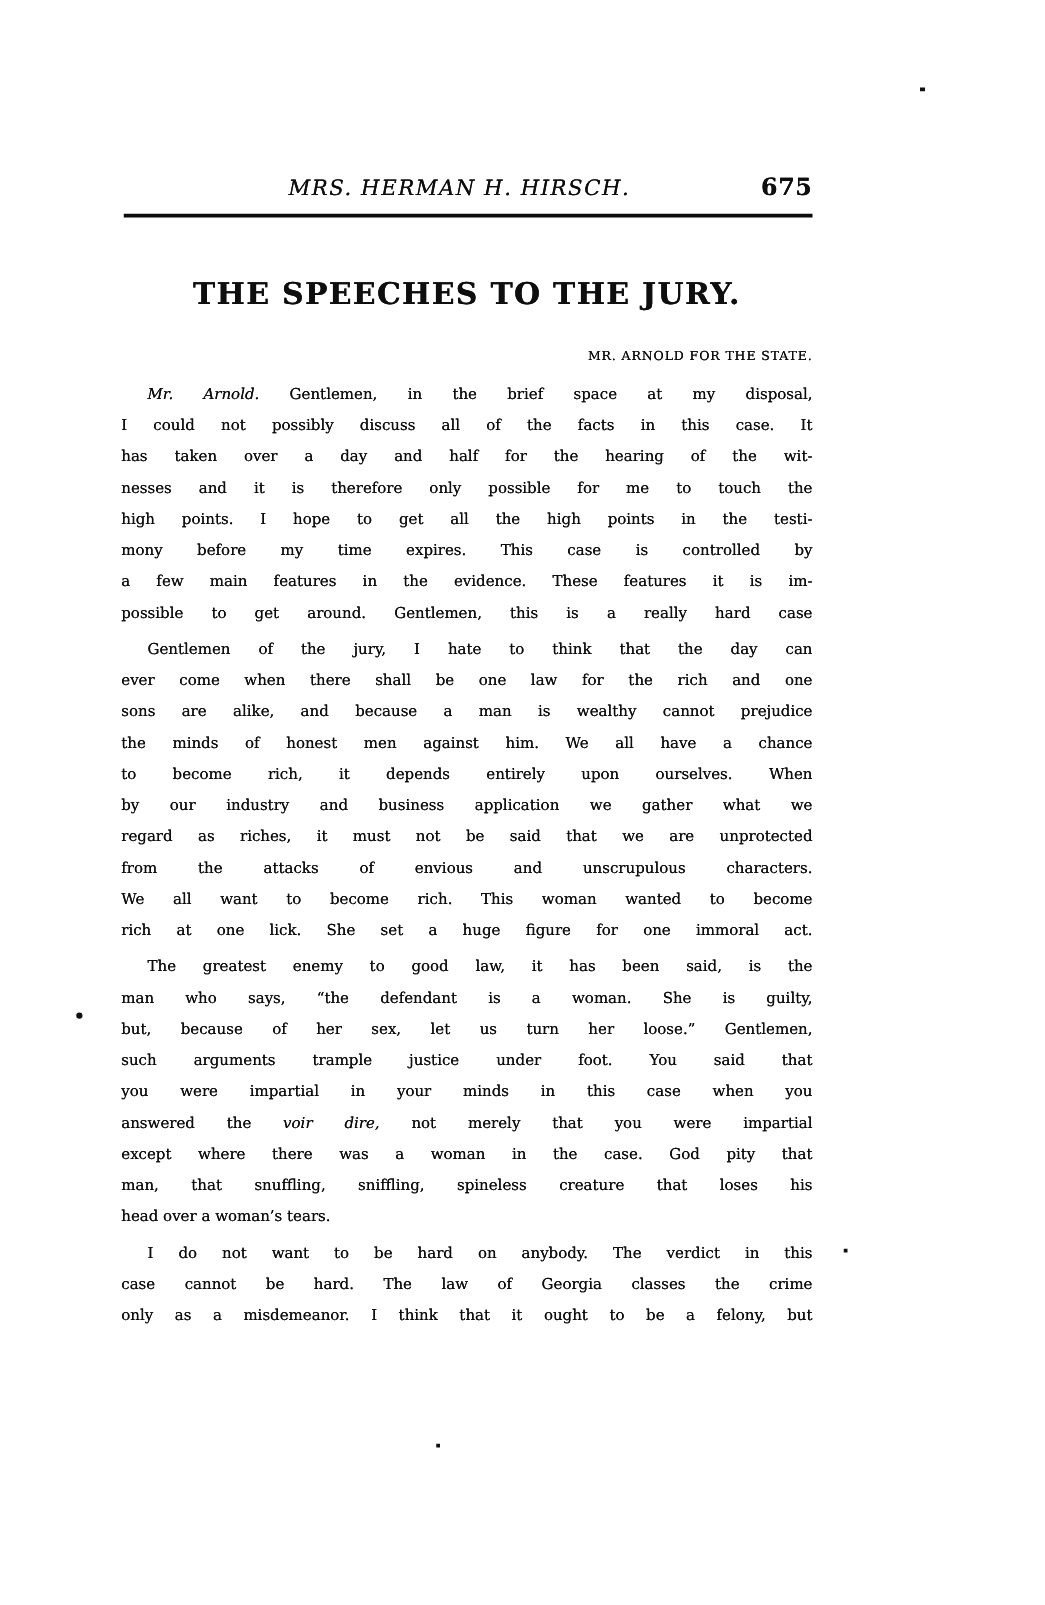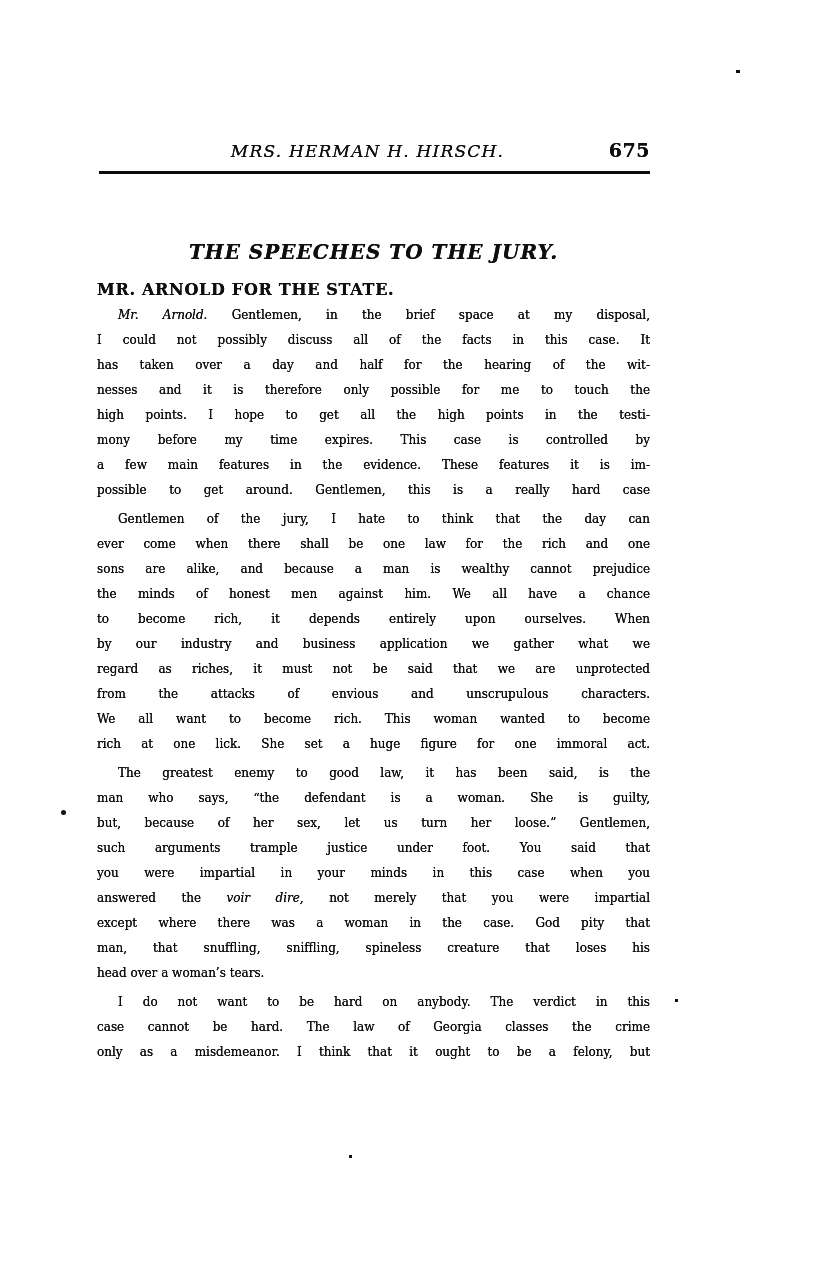--- a/index.html
+++ b/index.html
@@ -40,36 +40,35 @@
   .head-rule {
     position: absolute;
     left: 99px; top: 171px;
     width: 551px; height: 3px;
     background: #0c0c0c;
   }
 
   
   .section-heading {
     position: absolute;
-    left: 97px; top: 240px;
+    left: 97px; top: 220px;
     width: 553px;
     text-align: center;
     font-weight: bold;
-    font-size: 20px;
+    font-size: 24px;
     letter-spacing: 1px;
     white-space: nowrap;
-    font-style: italic;
   }
   .section-subheading {
     position: absolute;
     left: 97px; top: 280px;
     width: 553px;
-    text-align: left;
-    font-weight: bold;
-    font-size: 16px;
+    text-align: right;
+    font-weight: normal;
+    font-size: 10px;
     letter-spacing: 0.7px;
     white-space: nowrap;
   }
 
   
   .body-text {
     position: absolute;
     left: 97px; top: 303px;
     width: 553px;
     font-size: 12px;

